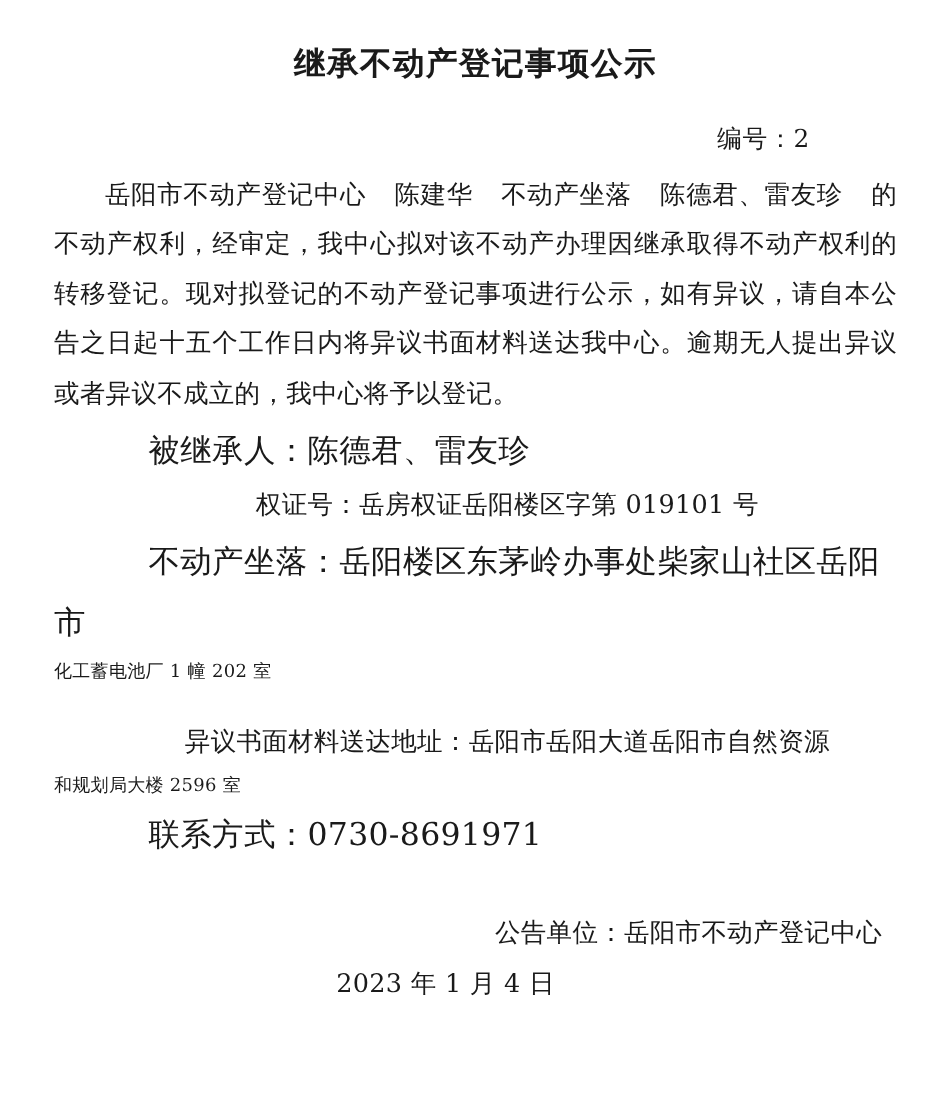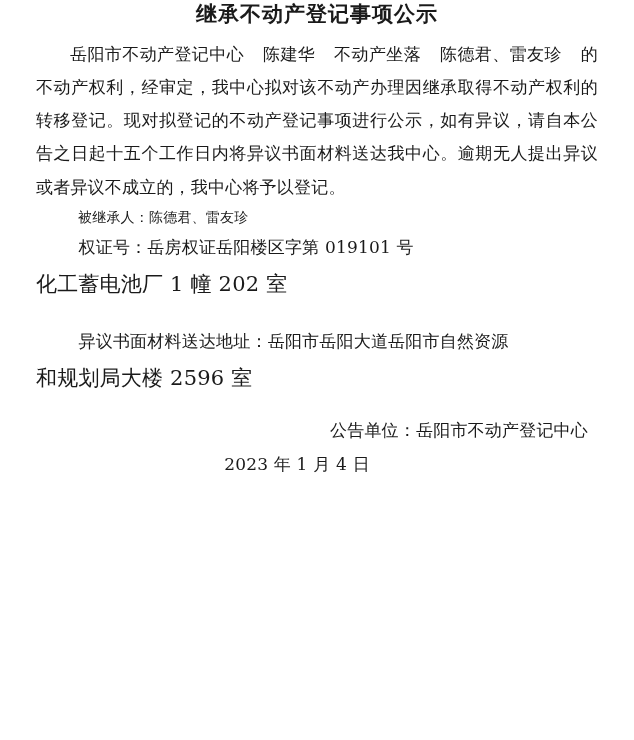--- a/index.html
+++ b/index.html
@@ -19,20 +19,21 @@
     width: 634px;
     height: 740px;
     box-sizing: border-box;
     padding: 0 36px;
   }
   .doc-title {
     text-align: center;
     font-size: 21px;
     font-weight: bold;
     letter-spacing: 1px;
+    margin-top: 28px;
     margin-bottom: 0;
     font-family: "DejaVu Sans", "Liberation Sans", sans-serif;
   }
   .doc-number {
     text-align: right;
     font-size: 16.5px;
     margin-top: 26px;
     padding-right: 58px;
     letter-spacing: 0.5px;
   }
@@ -43,44 +44,45 @@
     text-justify: inter-ideograph;
     margin: 10px 0 0 0;
     text-indent: 2em;
     letter-spacing: 0.2px;
   }
   .body-para .gap {
     display: inline-block;
     width: 1.1em;
   }
   .ind-line {
-    font-size: 14px;
+    font-size: 21px;
     line-height: 1.95;
     margin: 0;
     text-indent: 3em;
     letter-spacing: 0.2px;
   }
   .ind-line-2 {
     font-size: 17px;
     line-height: 1.95;
     margin: 0;
     text-indent: 2.5em;
     letter-spacing: 0.2px;
+    text-align: center;
   }
   .wrap-line {
-    font-size: 21px;
+    font-size: 12px;
     line-height: 1.95;
     margin: 0;
     letter-spacing: 0.2px;
   }
   .block-gap {
     height: 20px;
   }
   .sign-block {
-    margin-top: 14px;
+    margin-top: 28px;
   }
   .sign-line {
     font-size: 17px;
     line-height: 2.0;
     text-align: right;
     padding-right: 10px;
     letter-spacing: 0.2px;
   }
   .sign-date {
     font-size: 17px;
@@ -93,44 +95,53 @@
     font-family: "DejaVu Serif", "Liberation Serif", serif;
   }
 </style>
 </head>
 <body>
 
 <div class="page">
 
   <div class="doc-title">继承不动产登记事项公示</div>
 
+  <div class="doc-number">
+    <span>编号：</span><span class="num">2</span>
+  </div>
 
   <p class="body-para">
     <span>岳阳市不动产登记中心</span><span class="gap"></span><span>陈建华</span><span class="gap"></span><span>不动产坐落</span><span class="gap"></span><span>陈德君、雷友珍</span><span class="gap"></span><span>的不动产权利，经审定，我中心拟对该不动产办理因继承取得不动产权利的转移登记。现对拟登记的不动产登记事项进行公示，如有异议，请自本公告之日起十五个工作日内将异议书面材料送达我中心。逾期无人提出异议或者异议不成立的，我中心将予以登记。</span>
   </p>
 
   <div class="ind-line">
     <span>被继承人：</span><span>陈德君、雷友珍</span>
   </div>
 
   <div class="ind-line-2">
     <span>权证号：</span><span>岳房权证岳阳楼区字第 019101 号</span>
   </div>
 
+  <div class="ind-line">
+    <span>不动产坐落：</span><span>岳阳楼区东茅岭办事处柴家山社区岳阳市</span>
+  </div>
 
   <div class="wrap-line">化工蓄电池厂 1 幢 202 室</div>
 
   <div class="block-gap"></div>
 
   <div class="ind-line-2">
     <span>异议书面材料送达地址：</span><span>岳阳市岳阳大道岳阳市自然资源</span>
   </div>
 
   <div class="wrap-line">和规划局大楼 2596 室</div>
 
+  <div class="ind-line">
+    <span>联系方式：</span><span class="num">0730-8691971</span>
+  </div>
 
   <div class="sign-block">
     <div class="sign-line">
       <span>公告单位：</span><span>岳阳市不动产登记中心</span>
     </div>
     <div class="sign-date num">2023 年 1 月 4 日</div>
   </div>
 
 </div>
 

